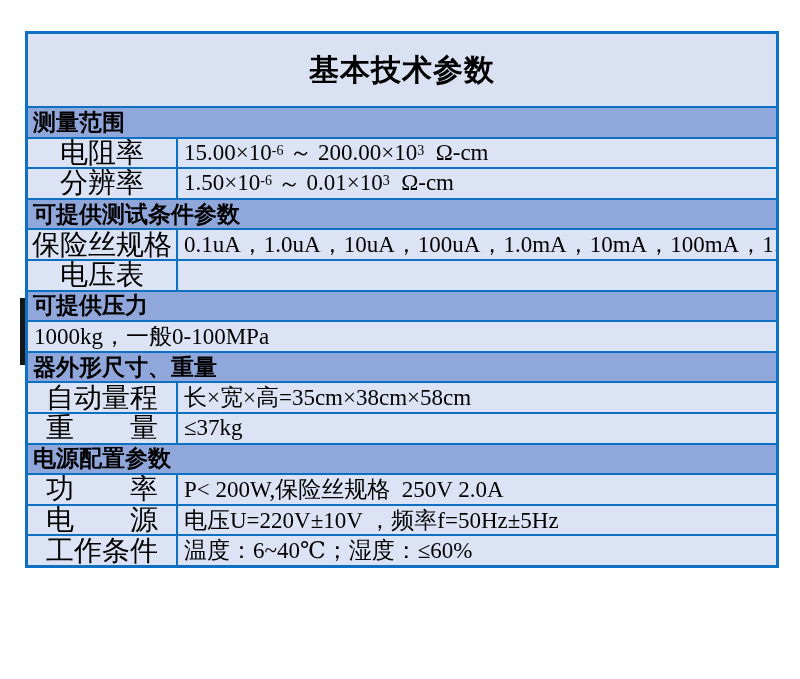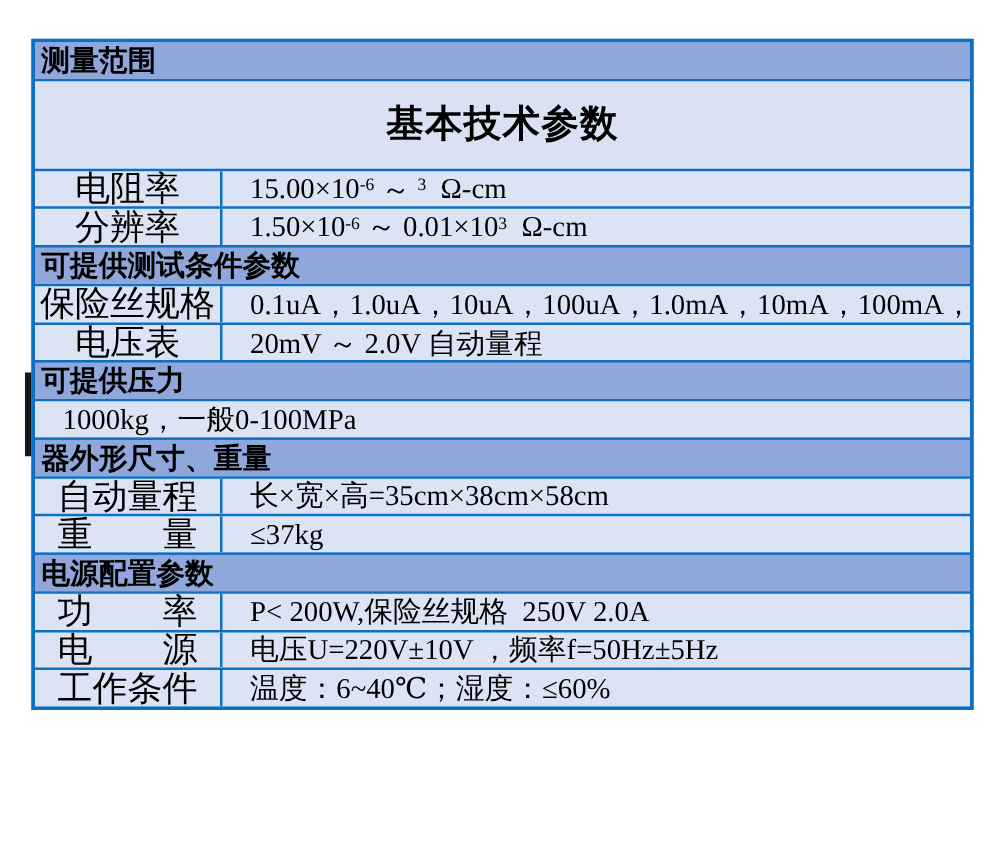--- a/index.html
+++ b/index.html
@@ -78,21 +78,21 @@
   .label {
     flex: 0 0 150px;
     justify-content: center;
     border-right: 2px solid var(--border, #0d70c2);
     font-size: 28px;
     color: #000000;
     white-space: pre;
   }
   .val {
     flex: 1 1 auto;
-    padding-left: 22px;
+    padding-left: 6px;
     font-size: 23px;
     color: #000000;
     white-space: pre;
     border-radius: 12px;
   }
   .val span, .val sup {
     white-space: pre;
   }
   .val sup {
     font-size: 14px;
@@ -109,50 +109,49 @@
     background: #161616;
     z-index: 5;
   }
 </style>
 </head>
 <body>
 
 <div class="page">
   <div class="tbl">
 
+    <div class="row title-row">
+      <span class="title-text">基本技术参数</span>
+    </div>
+
     <div class="row sec">
       <span class="sec-label">测量范围</span>
     </div>
 
-    <div class="row title-row">
-      <span class="title-text">基本技术参数</span>
-    </div>
-
     <div class="row data">
       <div class="cell label">电阻率</div>
-      <div class="cell val"><span>15.00×10</span><sup>-6</sup><span> ～ </span><sup>3</sup><span>  Ω-cm</span></div>
+      <div class="cell val"><span>15.00×10</span><sup>-6</sup><span> ～ </span><span>200.00×10</span><sup>3</sup><span>  Ω-cm</span></div>
     </div>
 
     <div class="row data">
       <div class="cell label">分辨率</div>
       <div class="cell val"><span>1.50×10</span><sup>-6</sup><span> ～ </span><span>0.01×10</span><sup>3</sup><span>  Ω-cm</span></div>
     </div>
 
     <div class="row sec">
       <span class="sec-label">可提供测试条件参数</span>
     </div>
 
     <div class="row data">
       <div class="cell label">保险丝规格</div>
       <div class="cell val">0.1uA，1.0uA，10uA，100uA，1.0mA，10mA，100mA，1.</div>
     </div>
 
     <div class="row data">
       <div class="cell label">电压表</div>
-      <div class="cell val">20mV ～ 2.0V 自动量程</div>
     </div>
 
     <div class="row sec">
       <span class="sec-label">可提供压力</span>
     </div>
 
     <div class="row data">
       <div class="cell val">1000kg，一般0-100MPa</div>
     </div>
 

